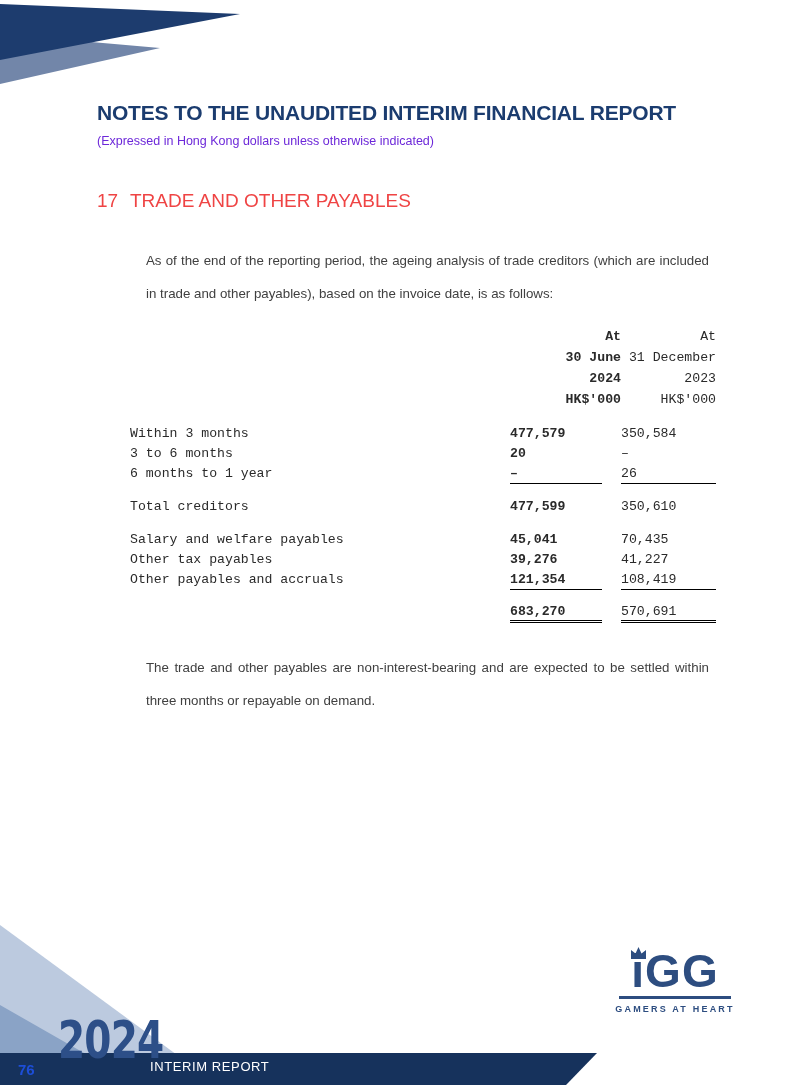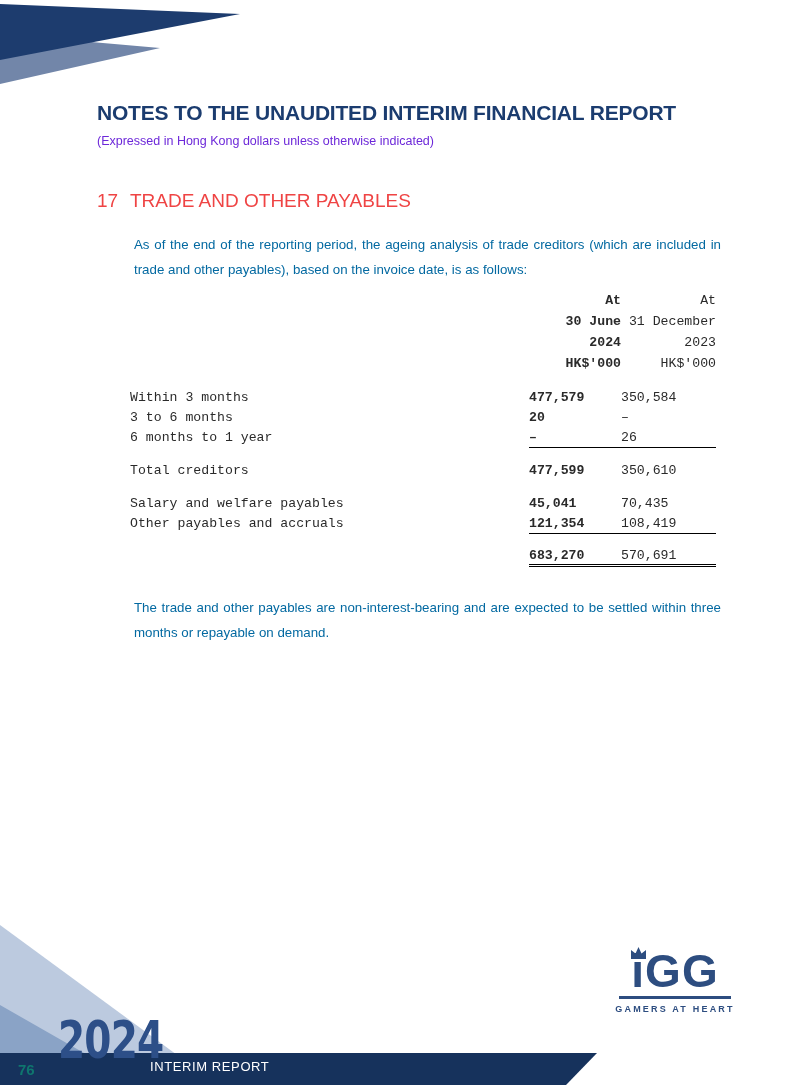--- a/index.html
+++ b/index.html
@@ -29,49 +29,49 @@
   }
   .page-subtitle { margin-top: 9px; font-size: 12.5px; color: #6d28d9; }
 
   
   .sec-head { position: absolute; left: 97px; top: 190px; z-index: 2; font-size: 19px; font-weight: normal; color: #ef4444; }
   .sec-num { display: inline-block; width: 33px; }
 
   
   .sec-body { position: absolute; left: 130px; top: 228px; width: 595px; z-index: 2; }
   .para {
-    margin: 4px;
+    margin: 16px;
     font-size: 13.3px;
-    line-height: 25px;
+    line-height: 33px;
     text-align: justify;
-    color: #0369a1;
+    color: #404040;
   }
 
   
   .fintable { margin-top: 8px; margin-right: 9px; font-size: 13.2px; font-family: Liberation Mono, monospace; }
   .thead { display: flex; margin-bottom: 14px; }
   .thead .spacer-col { flex: 1; }
   .hcol { width: 92px; text-align: right; line-height: 21px; }
   .hcol.c2 { width: 95px; }
   .hcol.emph { font-weight: bold; }
   .trow { display: flex; height: 20px; line-height: 20px; }
   .tlabel { flex: 1; }
   .tnum { width: 92px; text-align: left; }
-  .tnum.v2 { width: 95px; }
+  .tnum.v2 { width: 95px; margin-left: 19px; }
   .tnum.b { font-weight: bold; }
   .tnum.rule { border-bottom: 1px solid #000; height: 19px; line-height: 19px; }
   .tnum.dbl { border-bottom: 3px double #000; height: 17px; line-height: 17px; }
   .vspace { height: 13px; }
   .note { margin-top: 28px; }
 
   
   .footer-layer { position: absolute; left: 0; top: 0; width: 800px; height: 1085px; z-index: 2; pointer-events: none; }
   .page-number {
     position: absolute; left: 18px; top: 1061px;
-    color: #0f766e; font-size: 15px; font-weight: bold;
+    color: #1d4ed8; font-size: 15px; font-weight: bold;
   }
   .year-mark {
     position: absolute; left: 58px; top: 1012px;
     font-size: 50px; font-weight: bold; color: #2d4f88;
     letter-spacing: -1px;
     transform: scaleX(0.78) scaleY(1.02);
     transform-origin: left bottom;
     font-family: "DejaVu Sans", sans-serif;
   }
   .report-title {
@@ -167,20 +167,25 @@
       </div>
 
       <div class="vspace"></div>
 
       <div class="trow">
         <div class="tlabel">Salary and welfare payables</div>
         <div class="tnum b">45,041</div>
         <div class="tnum v2">70,435</div>
       </div>
       <div class="trow">
+        <div class="tlabel">Other tax payables</div>
+        <div class="tnum b">39,276</div>
+        <div class="tnum v2">41,227</div>
+      </div>
+      <div class="trow">
         <div class="tlabel">Other payables and accruals</div>
         <div class="tnum b rule">121,354</div>
         <div class="tnum v2 rule">108,419</div>
       </div>
 
       <div class="vspace"></div>
 
       <div class="trow">
         <div class="tlabel"></div>
         <div class="tnum b dbl">683,270</div>

